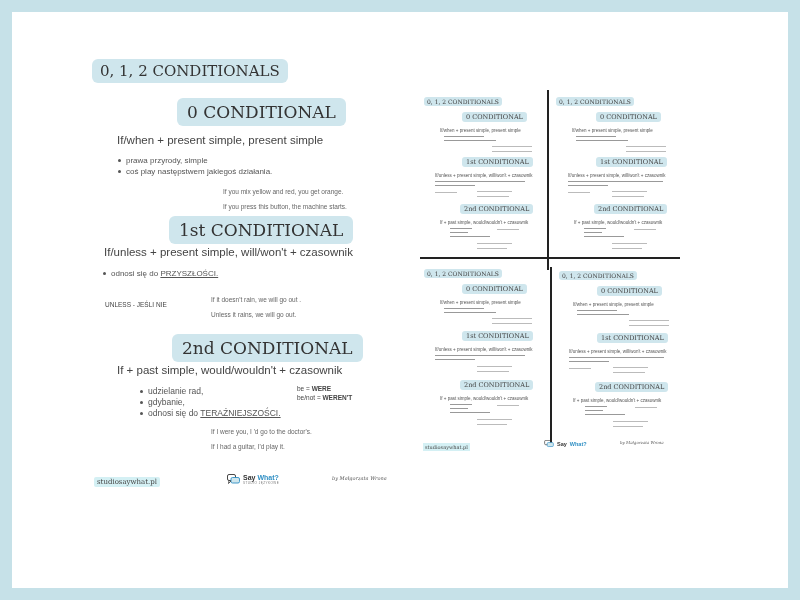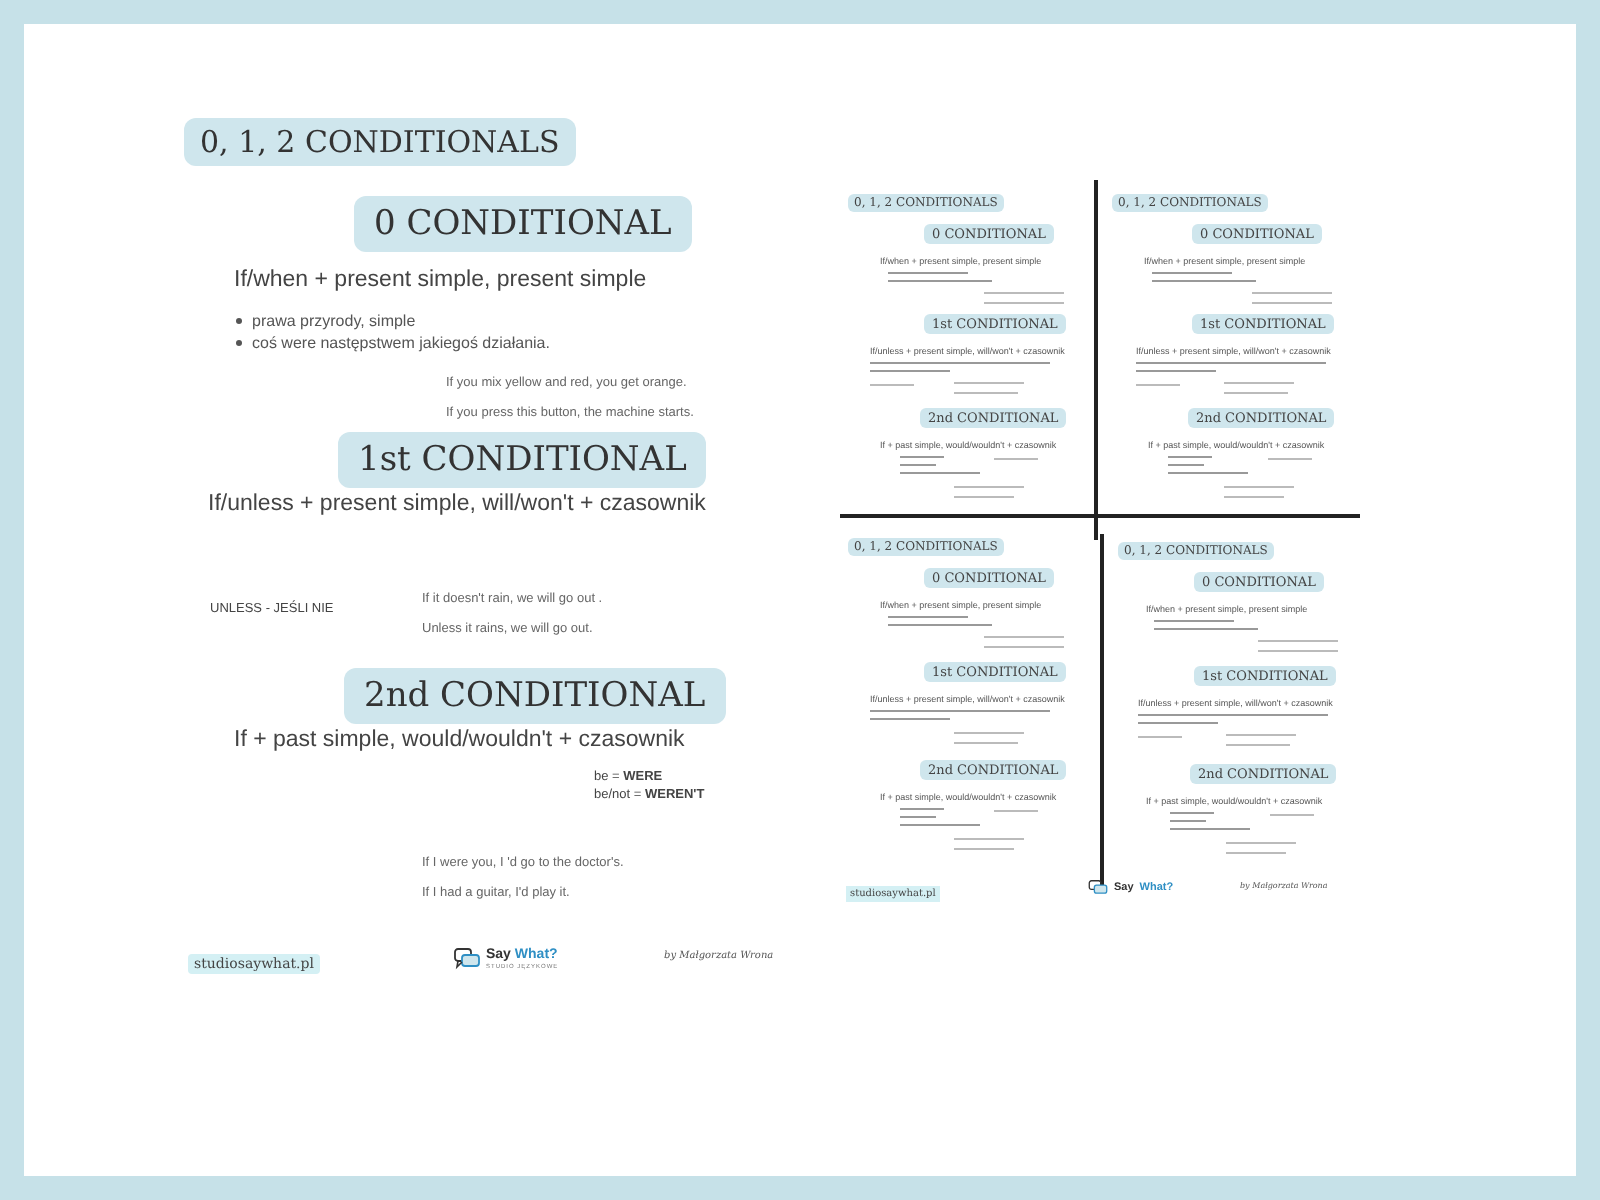--- a/index.html
+++ b/index.html
@@ -43,39 +43,45 @@
 <body>
 
 <div class="page">
 
   <div class="abs pill main-title" style="left:80px;top:47px;">0, 1, 2  CONDITIONALS</div>
 
   <div class="abs pill h0">0 CONDITIONAL</div>
   <div class="abs formula" style="left:105px;top:122px;">If/when  + present simple,  present simple</div>
   <ul class="abs bul" style="left:105px;top:143px;">
     <li>prawa przyrody, simple</li>
-    <li>coś were następstwem jakiegoś działania.</li>
+    <li>coś play następstwem jakiegoś działania.</li>
   </ul>
   <div class="abs" style="left:211px;top:172px;">
     <div class="ex">If you mix yellow and red, you get orange.</div>
     <div class="ex">If you press this button, the machine starts.</div>
   </div>
 
   <div class="abs pill h1">1st CONDITIONAL</div>
   <div class="abs formula" style="left:92px;top:234px;">If/unless + present simple,  will/won't + czasownik</div>
   <ul class="abs bul" style="left:90px;top:256px;">
+    <li><span>odnosi się do </span><span class="u">PRZYSZŁOŚCI.</span></li>
   </ul>
   <div class="abs ex" style="left:93px;top:285px;font-size:6.5px;color:#444;">UNLESS - JEŚLI NIE</div>
   <div class="abs" style="left:199px;top:280px;">
     <div class="ex">If it doesn't rain, we will go out .</div>
     <div class="ex">Unless it rains, we will go out.</div>
   </div>
 
   <div class="abs pill h2">2nd CONDITIONAL</div>
   <div class="abs formula" style="left:105px;top:352px;">If + past simple, would/wouldn't + czasownik</div>
+  <ul class="abs bul" style="left:127px;top:374px;font-size:8.5px;">
+    <li>udzielanie rad,</li>
+    <li>gdybanie,</li>
+    <li><span>odnosi się do </span><span class="u">TERAŹNIEJSZOŚCI.</span></li>
+  </ul>
   <div class="abs be" style="left:285px;top:372px;">
     <div><span>be = </span><b>WERE</b></div>
     <div><span>be/not = </span><b>WEREN'T</b></div>
   </div>
   <div class="abs" style="left:199px;top:412px;">
     <div class="ex">If I were you, I 'd go to the doctor's.</div>
     <div class="ex">If I had a guitar, I'd play it.</div>
   </div>
 
   <div class="abs site">studiosaywhat.pl</div>

